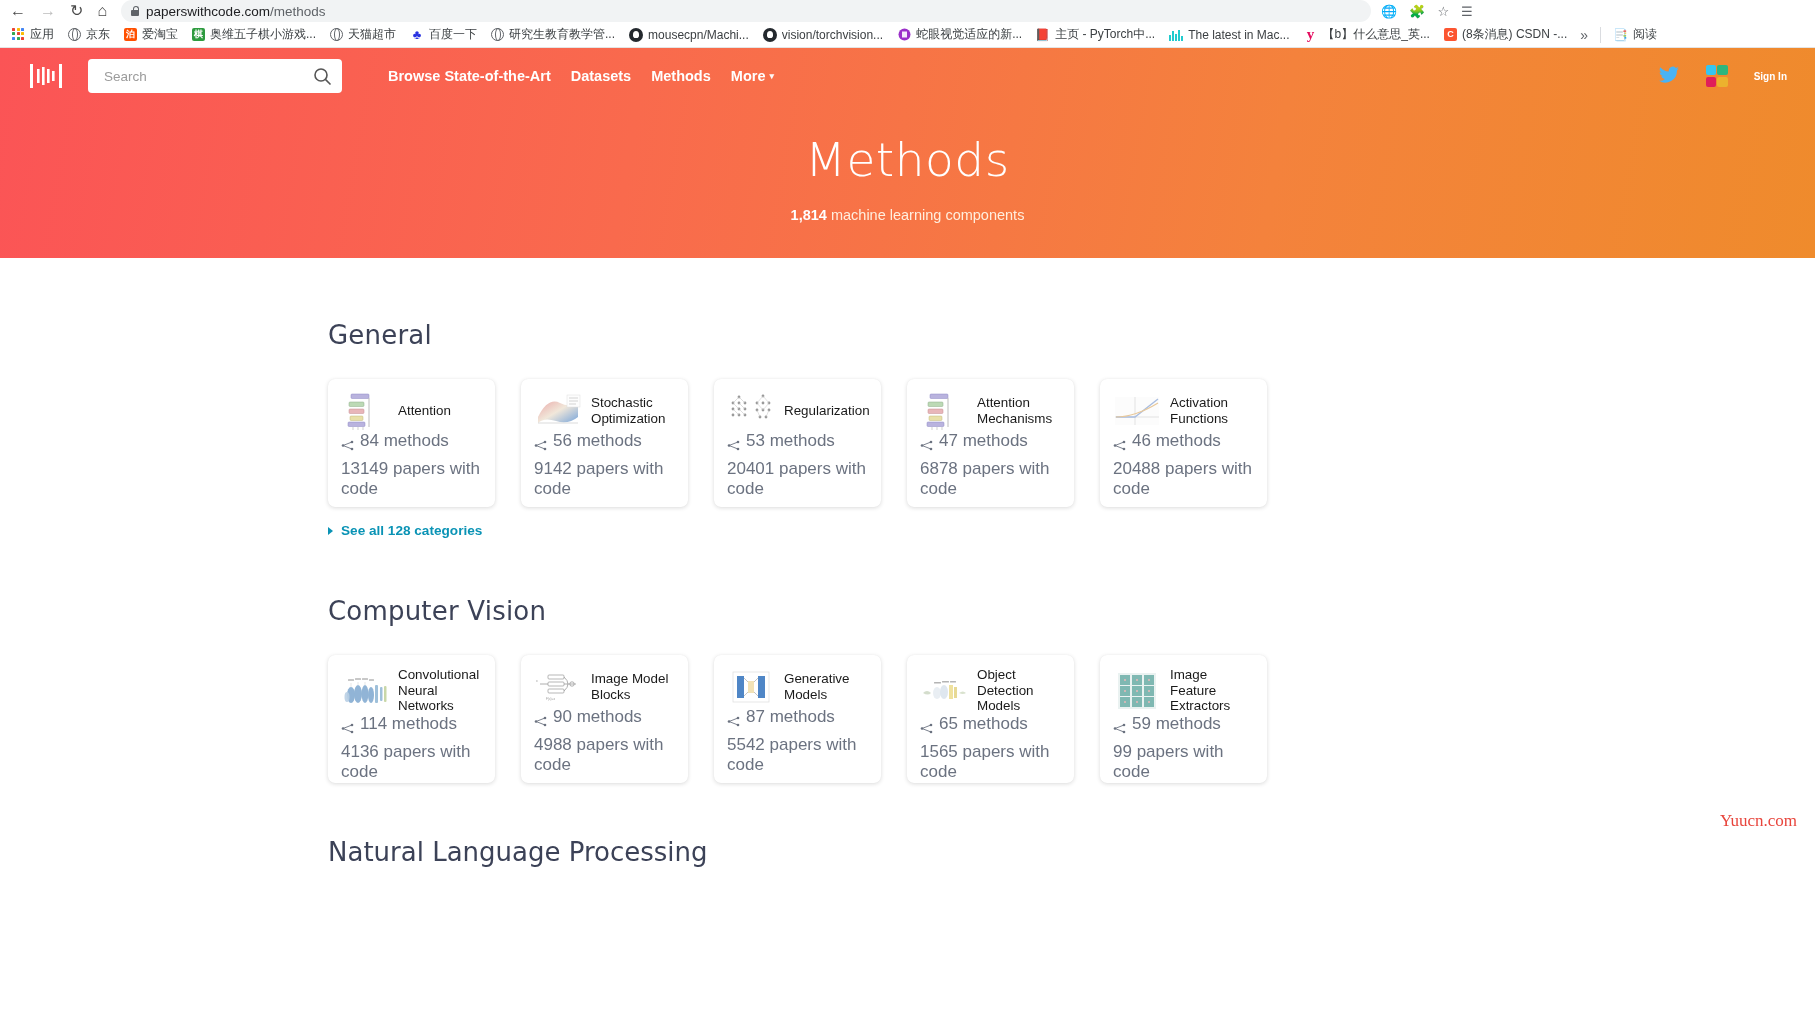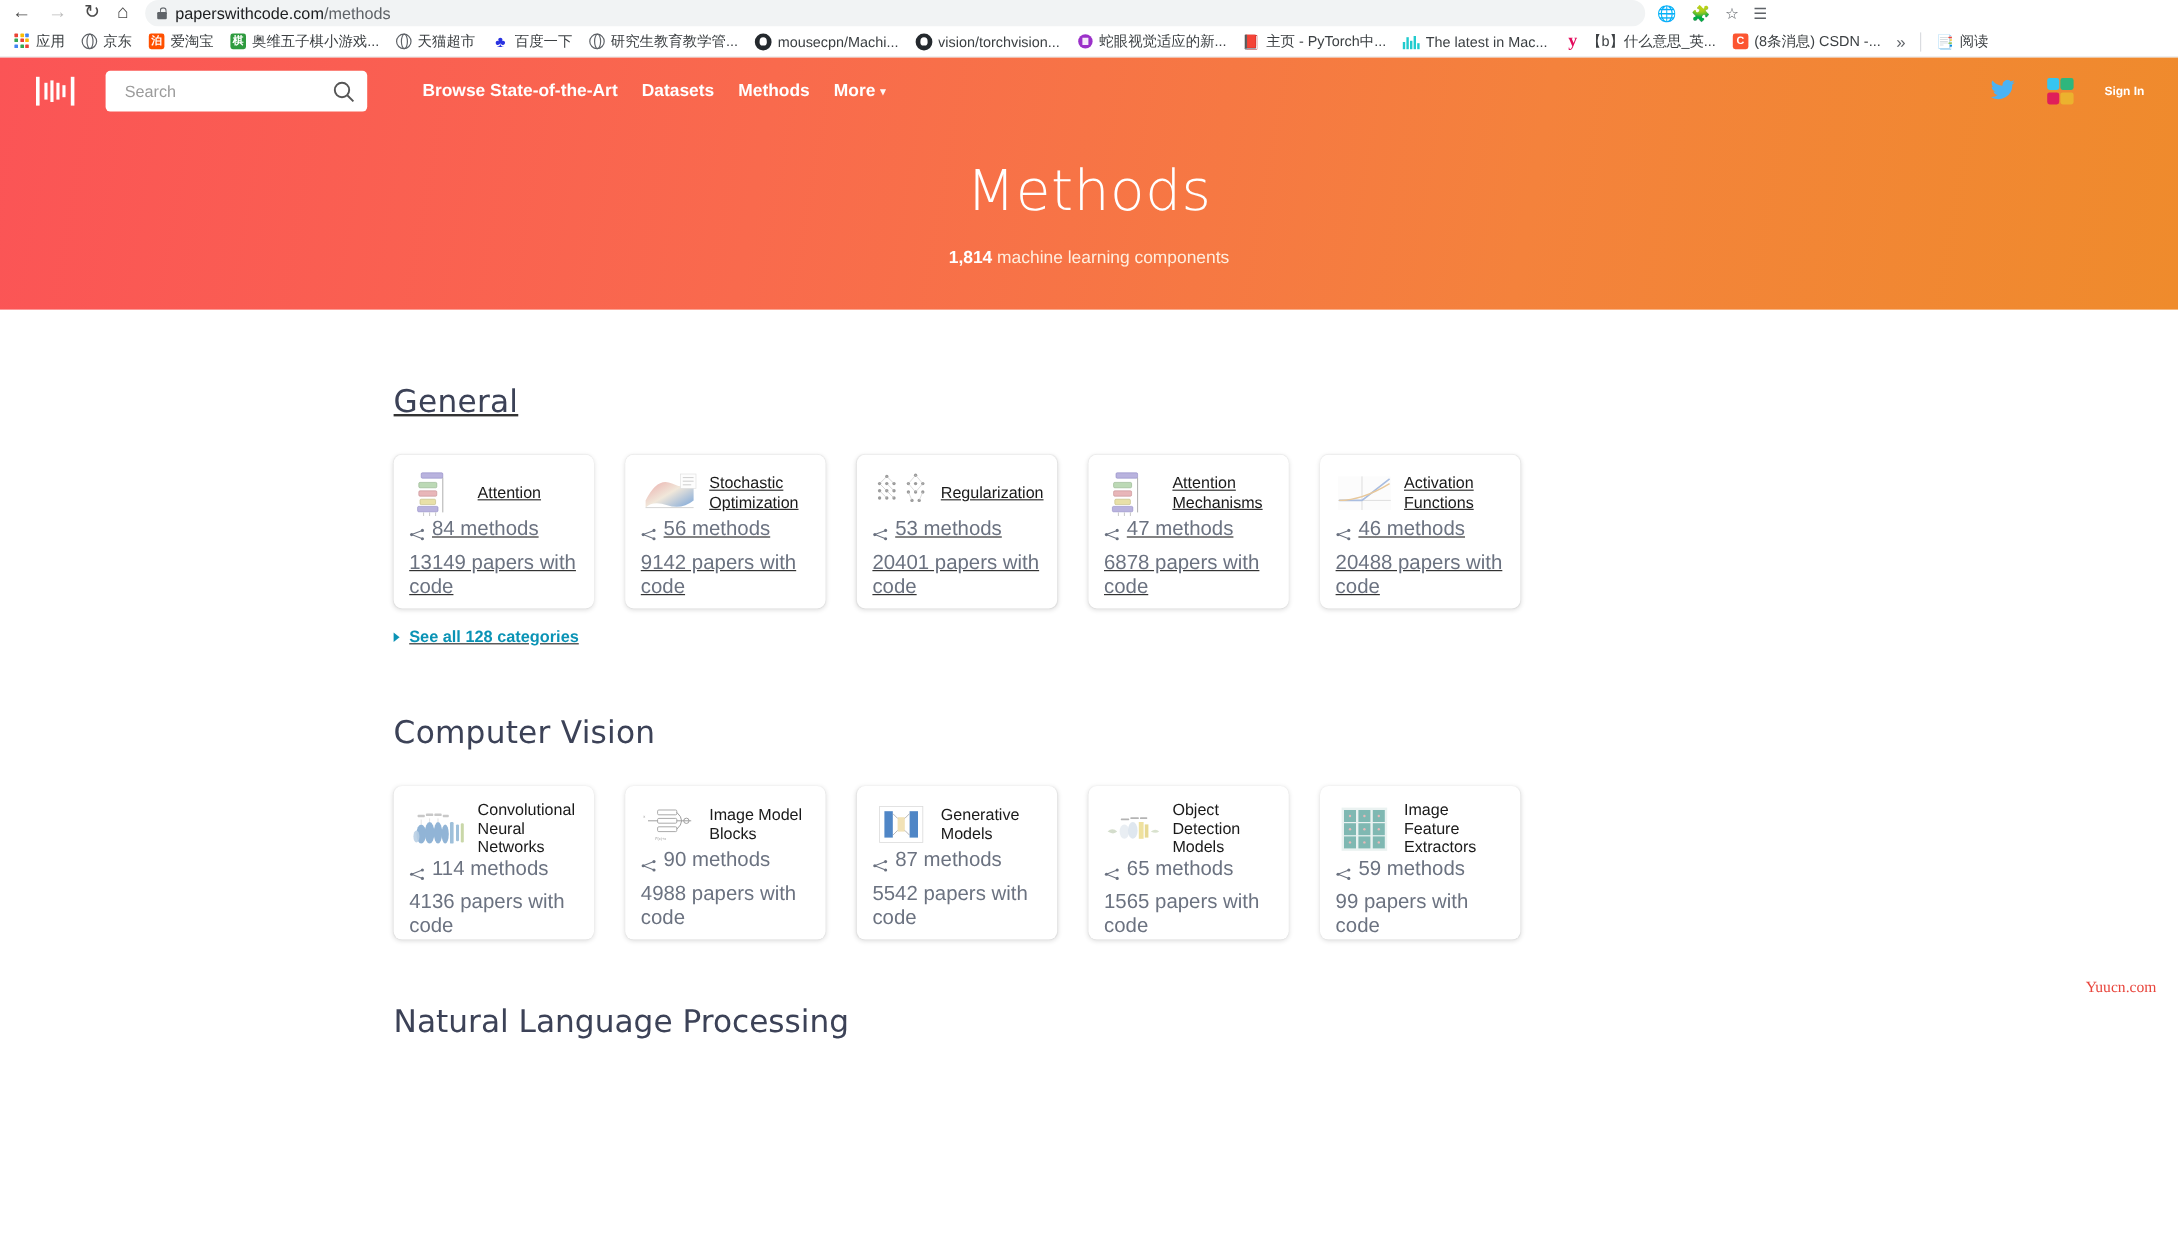--- a/index.html
+++ b/index.html
@@ -59,21 +59,21 @@
   
   .hero {
     height:210px;
     background:linear-gradient(100deg,#fb5456 0%,#f96a4d 35%,#f4823c 70%,#ef8b2c 100%);
     position:relative;
   }
   .navbar { height:56px; display:flex; align-items:center; padding:0 28px; }
   .logo { width:36px; height:30px; margin-right:24px; display:flex; align-items:center; justify-content:center; cursor:pointer; }
   .logo svg { display:block; }
   .search-box {
-    width:218px; height:34px; background:#fff; border-radius:4px;
+    width:254px; height:34px; background:#fff; border-radius:4px;
     display:flex; align-items:center; padding:0 10px 0 14px; gap:6px;
     margin-right:46px;
   }
   .search-box input {
     border:0; outline:0; flex:1; font-size:13.5px; color:#555;
     font-family:"Liberation Sans", sans-serif; background:transparent; min-width:0;
   }
   .search-box input::placeholder { color:#9b9b9b; }
   .search-ico { width:19px; height:19px; flex:0 0 auto; }
   .nav-links { display:flex; align-items:center; gap:20px; }
@@ -94,21 +94,21 @@
   .hero-sub { text-align:center; color:#ffeede; font-size:14.5px; margin-top:20px; }
   .hero-sub b { color:#fff; font-weight:bold; }
 
   
   .content { padding:0 0 0 0; }
   .section { padding-left:328px; }
   .section-title {
     font-size:26px; font-weight:400; color:#3c4257; letter-spacing:.2px;
     font-family:"DejaVu Sans", sans-serif;
   }
-  .g-sec1 { margin-top:62px;text-decoration:underline; }
+  .g-sec1 { margin-top:62px; }
   .g-sec2 { margin-top:58px; }
   .card-row { display:flex; gap:26px; margin-top:29px; }
   .card {
     width:167px; height:128px; background:#fff; border-radius:7px;
     box-shadow:0 1px 4px rgba(0,0,0,.14), 0 0 1px rgba(0,0,0,.06);
     padding:12px 13px 10px; cursor:pointer; display:flex; flex-direction:column;
   }
   .card-top { display:flex; align-items:center; gap:9px; height:52px; }
   .thumb { width:48px; height:40px; flex:0 0 auto; border-radius:2px; overflow:hidden; }
   .card-name { font-size:13.4px; color:#1a1a1a; line-height:1.17; font-weight:400; }
@@ -117,21 +117,21 @@
   .meta-line + .meta-line { margin-top:8px; }
   .node-ico { width:13px; height:11px; flex:0 0 auto; }
   .see-all {
     margin-top:16px; display:flex; align-items:center; gap:8px;
     color:#0a93b5; font-size:13.6px; font-weight:bold; cursor:pointer;
   }
   .see-all .tri { width:0; height:0; border-left:5px solid #0a93b5; border-top:4px solid transparent; border-bottom:4px solid transparent; }
   .next-head { margin-top:54px; font-size:26px; color:#3c4257; font-weight:400; font-family:"DejaVu Sans", sans-serif; }
   .watermark {
     position:absolute; right:18px; bottom:36px; color:#e8453c;
-    font-size:13px; font-family:"Liberation Serif", serif;
+    font-size:17px; font-family:"Liberation Serif", serif;
   }
   .page-wrap { position:relative; }
 </style>
 </head>
 <body>
 
 <div class="page-wrap">
 
   <div class="browser-chrome">
 

